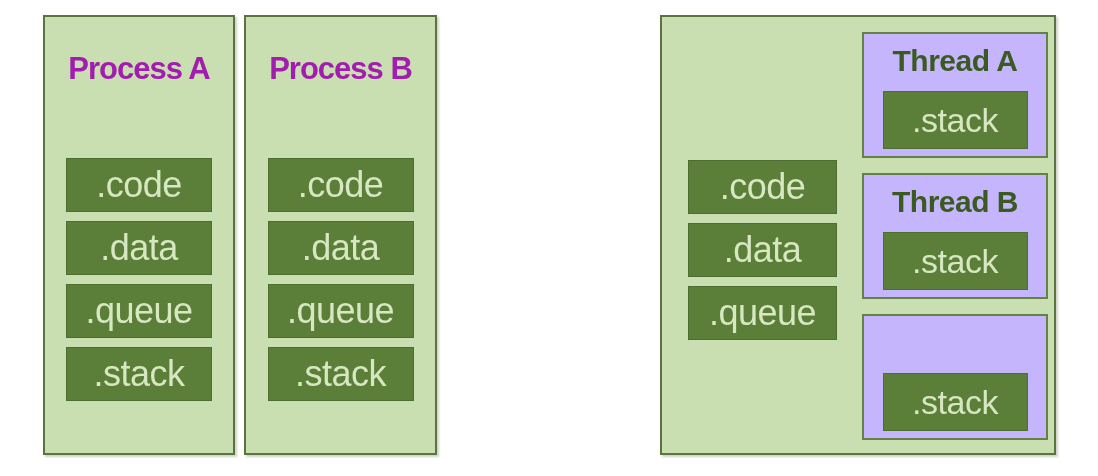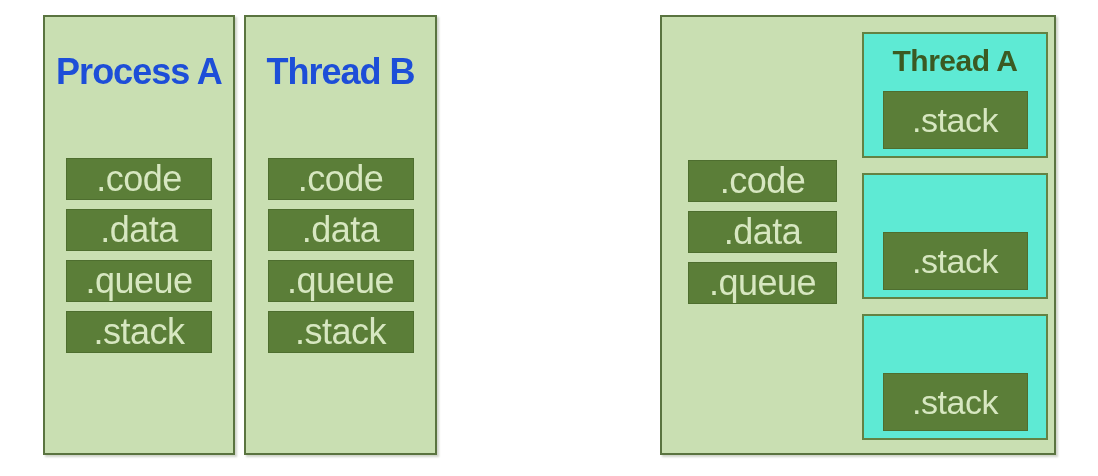--- a/index.html
+++ b/index.html
@@ -28,23 +28,23 @@
   #panel-b { left: 244px; width: 193px; }
   #panel-r { left: 660px; width: 396px; }
 
   .p-title {
     position: absolute;
     top: 34px;
     left: 0;
     right: 0;
     text-align: center;
     font-weight: bold;
-    font-size: 36px;
+    font-size: 31px;
     letter-spacing: -1px;
-    color: #1d4ed8;
+    color: #a21caf;
     white-space: nowrap;
   }
   #panel-r .p-title {
     top: 33px;
     left: 26px;
     right: auto;
     width: 149px;
   }
 
   .seg-col {
@@ -61,21 +61,21 @@
   }
   .left-col .segment { width: 146px; }
   #panel-r .seg-col {
     top: 143px;
     left: 26px;
     width: 149px;
   }
   #panel-r .seg-col .segment { width: 149px; }
 
   .segment {
-    height: 42px;
+    height: 54px;
     background: #5b7e38;
     border: 1px solid #4e6e2f;
     box-sizing: border-box;
     color: #d7e7c1;
     font-size: 36px;
     letter-spacing: -0.5px;
     display: flex;
     align-items: center;
     justify-content: center;
     white-space: nowrap;
@@ -85,21 +85,21 @@
     position: absolute;
     top: 15px;
     left: 200px;
     width: 186px;
     display: flex;
     flex-direction: column;
     gap: 15px;
   }
   .thread {
     height: 126px;
-    background: #5eead4;
+    background: #c4b5fd;
     border: 2px solid #648243;
     box-sizing: border-box;
     display: flex;
     flex-direction: column;
     align-items: center;
   }
   .t-title {
     margin-top: 10px;
     font-weight: bold;
     font-size: 30px;
@@ -124,21 +124,21 @@
     <div class="p-title">Process A</div>
     <div class="seg-col left-col">
       <div class="segment">.code</div>
       <div class="segment">.data</div>
       <div class="segment">.queue</div>
       <div class="segment">.stack</div>
     </div>
   </div>
 
   <div class="panel" id="panel-b">
-    <div class="p-title">Thread B</div>
+    <div class="p-title">Process B</div>
     <div class="seg-col left-col">
       <div class="segment">.code</div>
       <div class="segment">.data</div>
       <div class="segment">.queue</div>
       <div class="segment">.stack</div>
     </div>
   </div>
 
   <div class="panel" id="panel-r">
 
@@ -147,20 +147,21 @@
       <div class="segment">.data</div>
       <div class="segment">.queue</div>
     </div>
 
     <div class="threads">
       <div class="thread">
         <div class="t-title">Thread A</div>
         <div class="segment t-stack">.stack</div>
       </div>
       <div class="thread">
+        <div class="t-title">Thread B</div>
         <div class="segment t-stack">.stack</div>
       </div>
       <div class="thread">
         <div class="segment t-stack">.stack</div>
       </div>
     </div>
   </div>
 
 </div>
 

